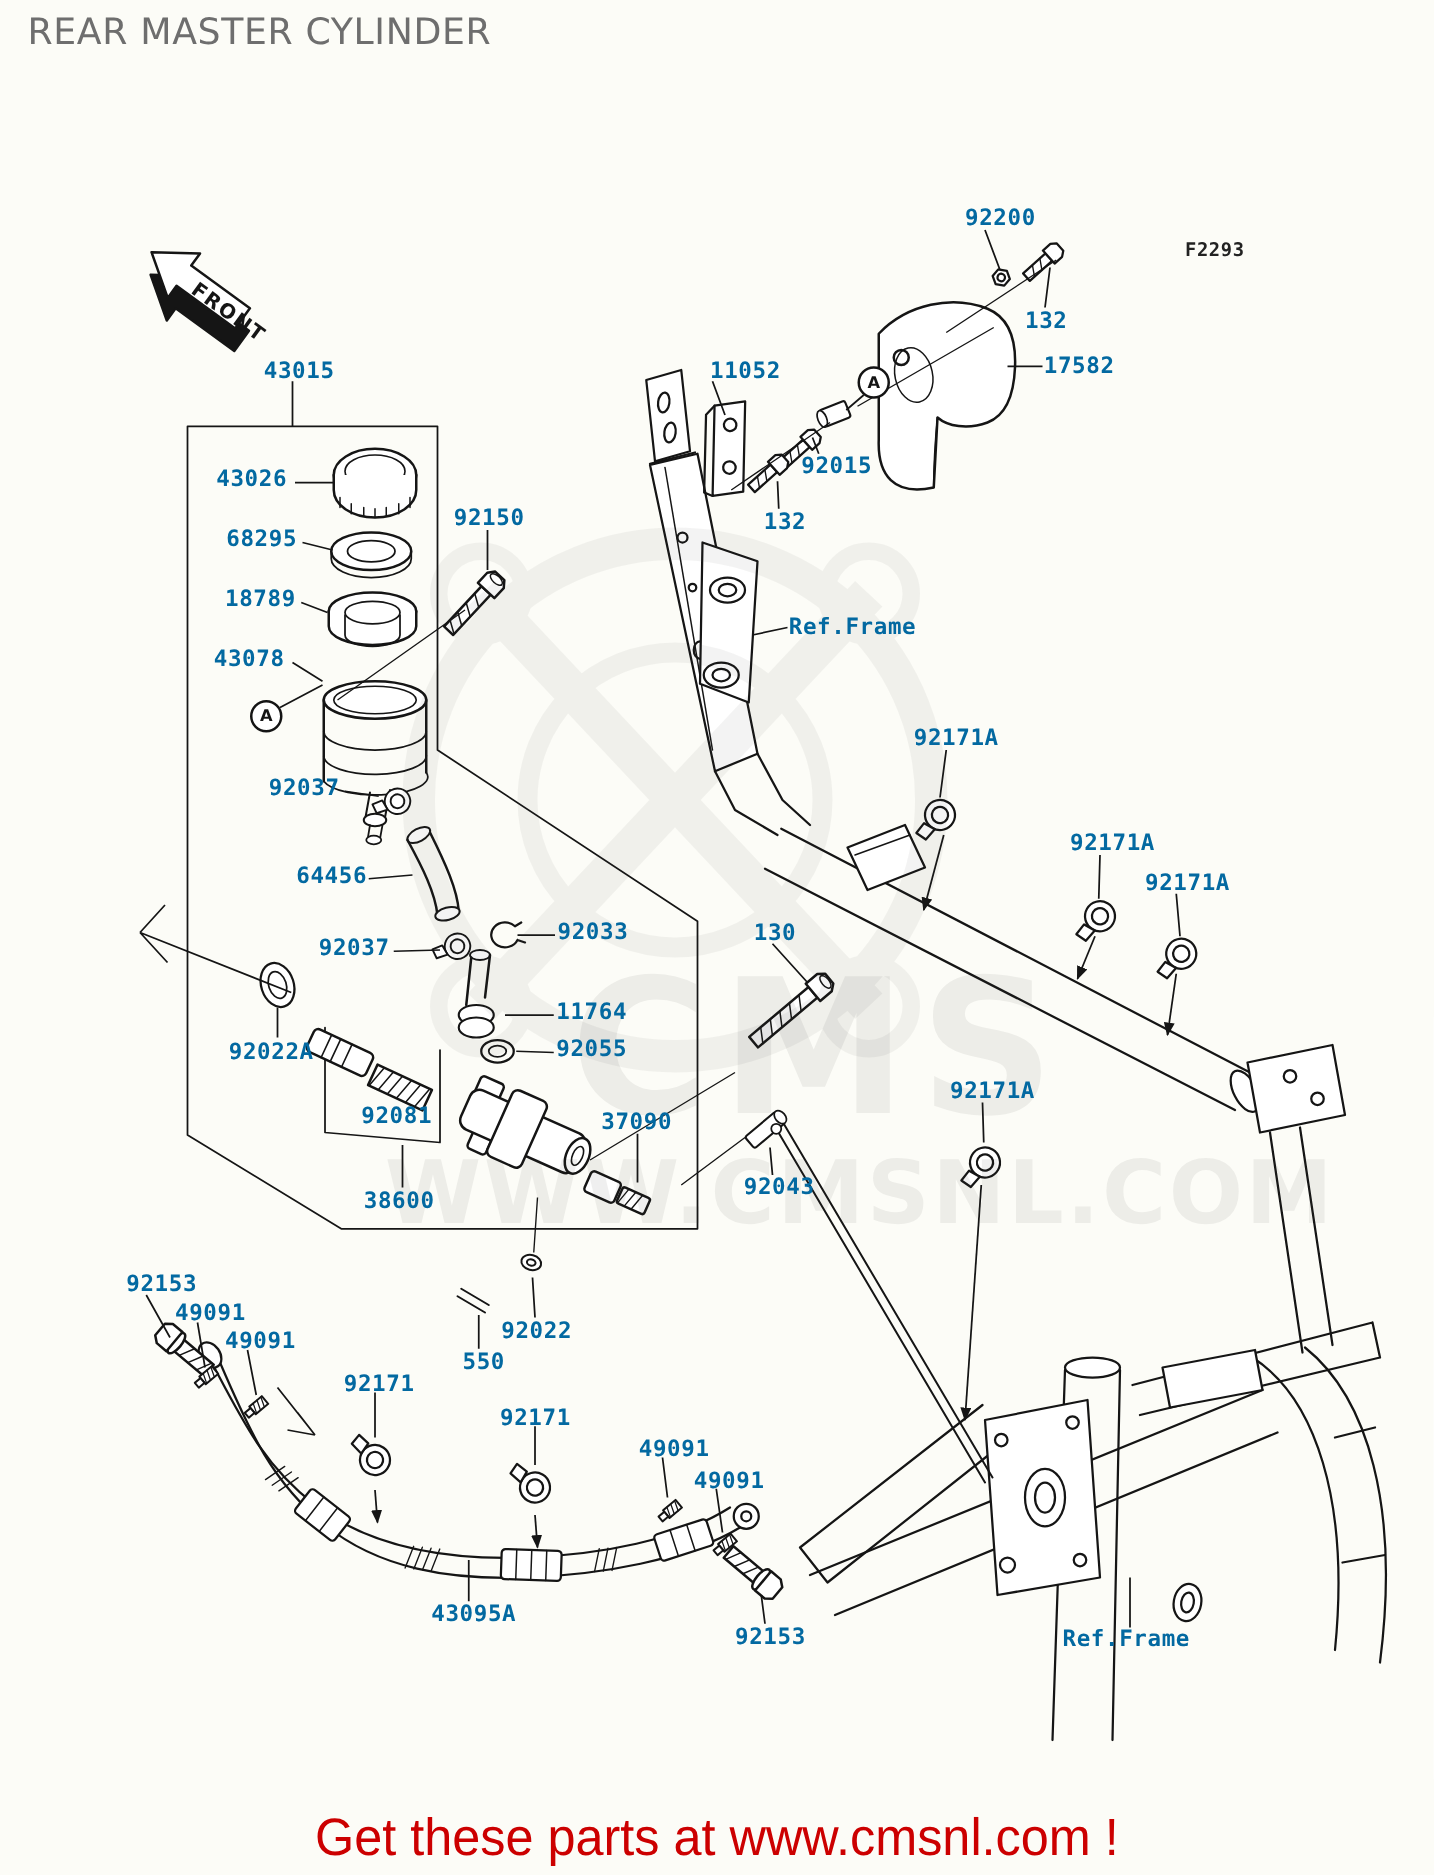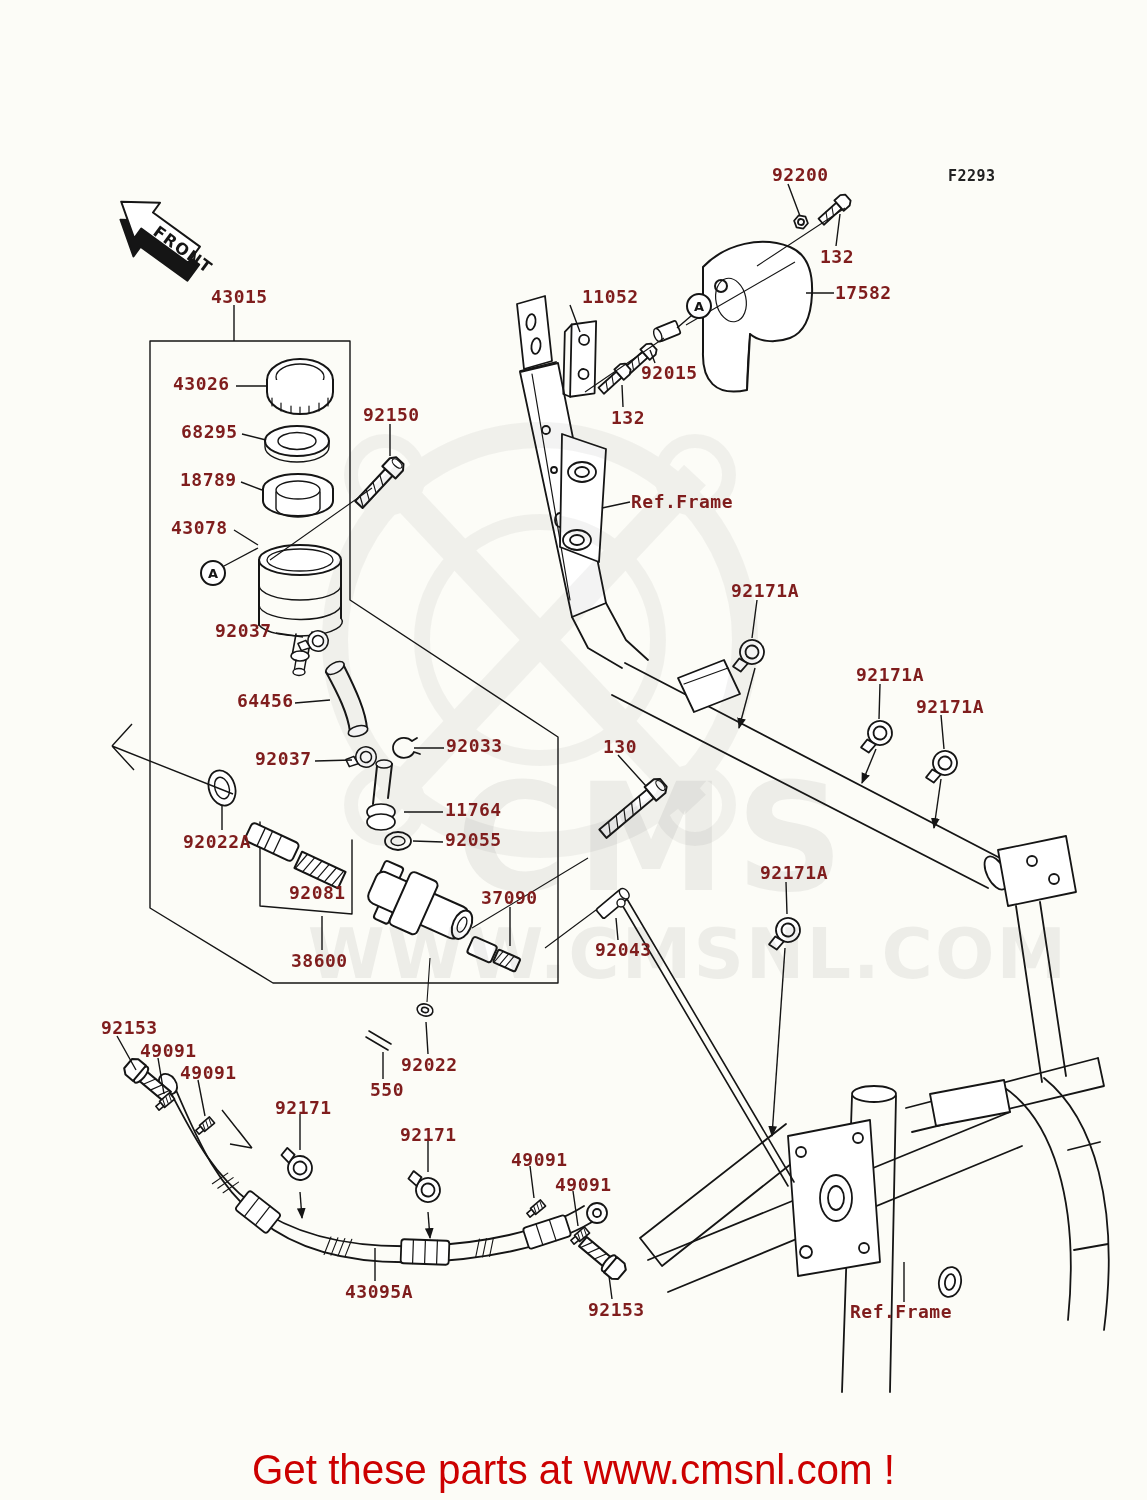--- a/index.html
+++ b/index.html
@@ -2,22 +2,22 @@
 <html><head>
 <meta charset="utf-8">
 <style>
   html,body{margin:0;padding:0;background:#fff;}
   .stage{position:relative;width:1147px;height:1500px;background:#fcfcf7;overflow:hidden;
          font-family:"DejaVu Sans",sans-serif;}
   .art{position:absolute;left:0;top:0;}
   .title{position:absolute;left:22px;top:8px;font:400 29px "DejaVu Sans",sans-serif;
          color:#6e6e6e;letter-spacing:.5px;white-space:nowrap;}
   .lbl{position:absolute;font:700 18px "DejaVu Sans Mono",monospace;letter-spacing:.5px;
-       color:#7f1d1d;white-space:nowrap;line-height:1.1;}
-  .lbl.sm{font-size:15px;color:#222;}
+       color:#0369a1;white-space:nowrap;line-height:1.1;}
+  .lbl.sm{font-size:15px;color:#222;margin-top:24px;}
   .circA{position:absolute;width:22px;height:22px;border:2px solid #141414;border-radius:50%;
          background:#fff;font:700 13px "DejaVu Sans",sans-serif;color:#141414;
          display:flex;align-items:center;justify-content:center;}
   .footer{position:absolute;left:0;right:0;top:1446px;text-align:center;
           font:400 42px "Liberation Sans",sans-serif;color:#cc0000;white-space:nowrap;
           transform:scaleX(.96);}
 </style>
 </head>
 <body>
 
@@ -325,34 +325,35 @@
       <circle cx="695" cy="475" r="34" stroke-width="14"></circle>
       <circle cx="385" cy="805" r="34" stroke-width="14"></circle>
     </g>
     <text x="655" y="890" text-anchor="middle" fill="#3c3c38" opacity="0.075" font-family="DejaVu Sans, sans-serif" font-size="150" font-weight="800" letter-spacing="10">CMS</text>
     <text x="688" y="978" text-anchor="middle" fill="#3c3c38" opacity="0.075" font-family="DejaVu Sans, sans-serif" font-size="70" font-weight="800" letter-spacing="2">WWW.CMSNL.COM</text>
   </g>
 
   <text transform="translate(152,234) rotate(36)" x="0" y="0" fill="#151515" font-family="DejaVu Sans, sans-serif" font-size="16" font-weight="800" letter-spacing="1.5">FRONT</text>
 </svg>
 
+<div class="title">REAR MASTER CYLINDER</div>
 
 <div class="lbl" style="left:211px;top:287px">43015</div>
 <div class="lbl" style="left:173px;top:374px">43026</div>
 <div class="lbl" style="left:181px;top:422px">68295</div>
 <div class="lbl" style="left:180px;top:470px">18789</div>
 <div class="lbl" style="left:171px;top:518px">43078</div>
 <div class="lbl" style="left:215px;top:621px">92037</div>
 <div class="lbl" style="left:237px;top:691px">64456</div>
 <div class="lbl" style="left:255px;top:749px">92037</div>
 <div class="lbl" style="left:183px;top:832px">92022A</div>
 <div class="lbl" style="left:289px;top:883px">92081</div>
 <div class="lbl" style="left:291px;top:951px">38600</div>
 <div class="lbl" style="left:363px;top:405px">92150</div>
-<div class="lbl" style="left:582px;top:287px">11052</div>
+<div class="lbl" style="left:568px;top:287px">11052</div>
 <div class="lbl" style="left:641px;top:363px">92015</div>
 <div class="lbl" style="left:611px;top:408px">132</div>
 <div class="lbl" style="left:631px;top:492px">Ref.Frame</div>
 <div class="lbl" style="left:772px;top:165px">92200</div>
 <div class="lbl" style="left:820px;top:247px">132</div>
 <div class="lbl" style="left:835px;top:283px">17582</div>
 <div class="lbl sm" style="left:948px;top:168px">F2293</div>
 <div class="lbl" style="left:731px;top:581px">92171A</div>
 <div class="lbl" style="left:856px;top:665px">92171A</div>
 <div class="lbl" style="left:916px;top:697px">92171A</div>

